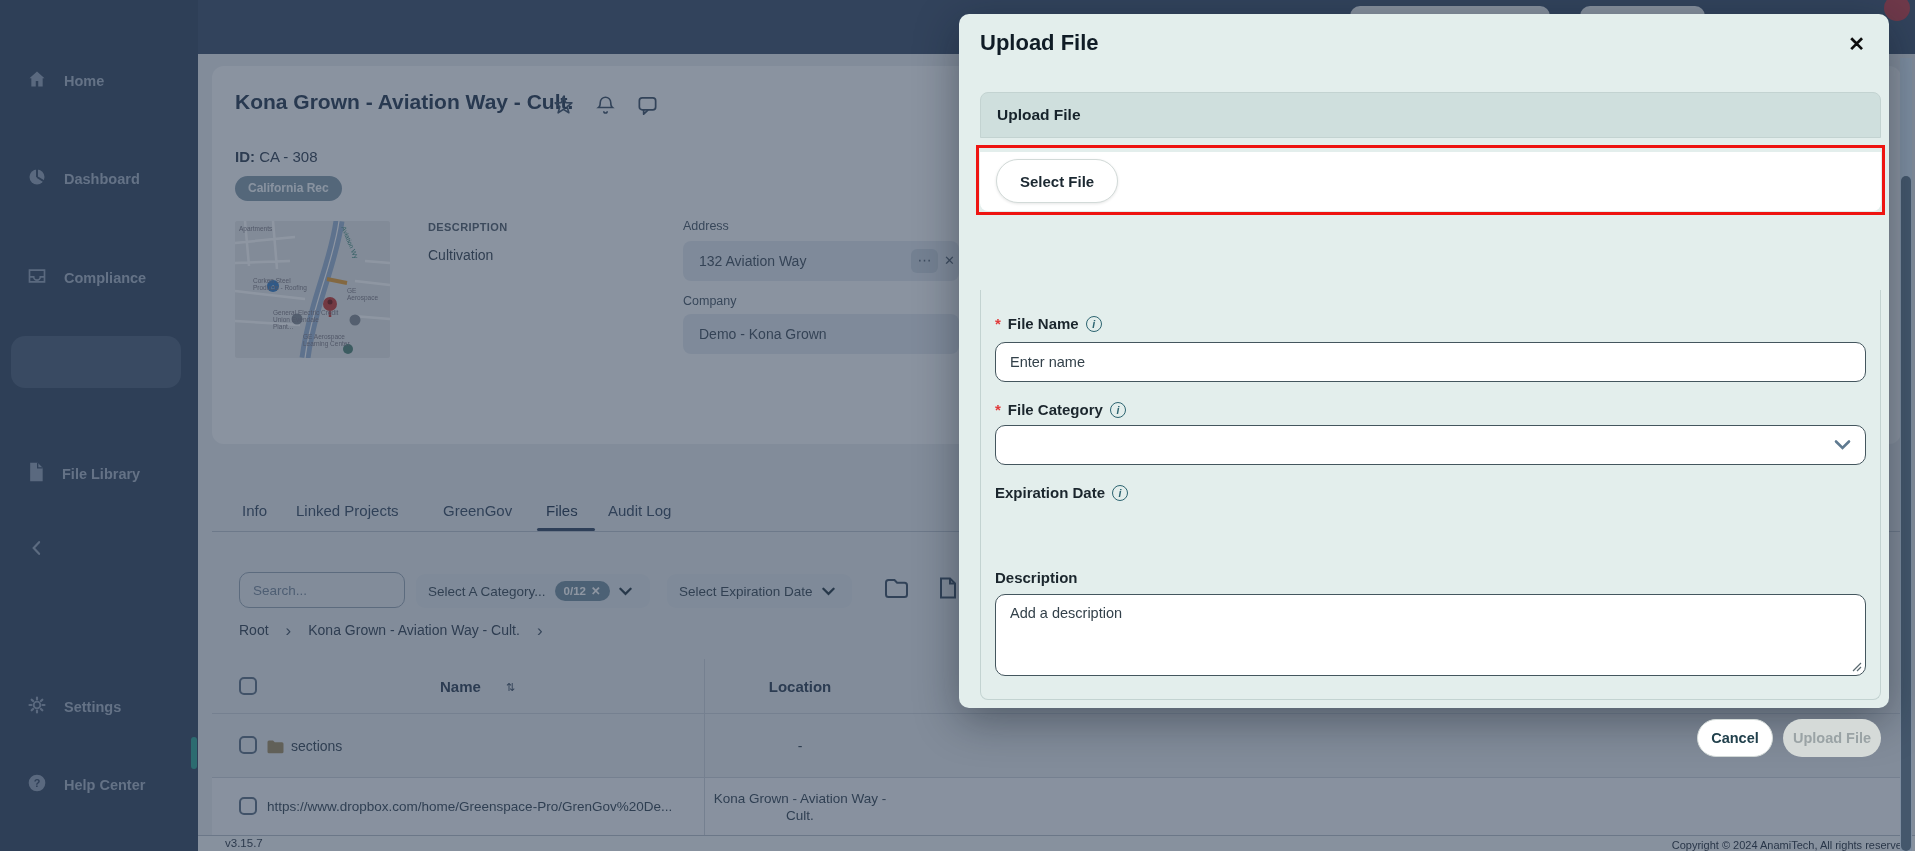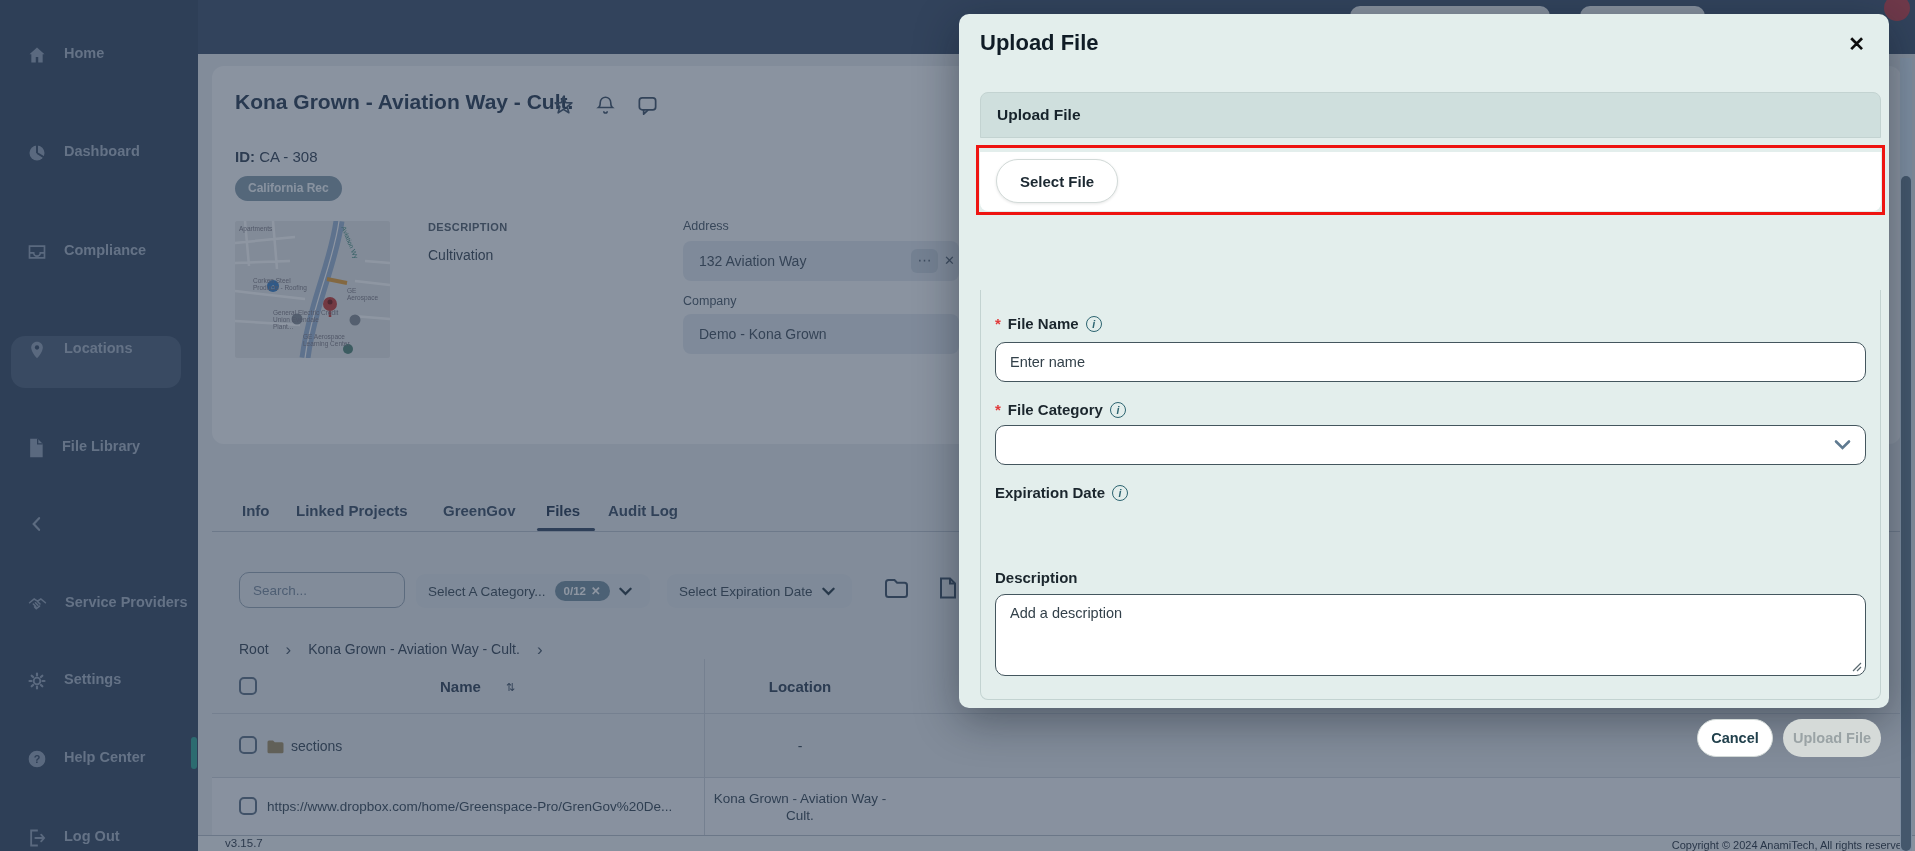--- a/index.html
+++ b/index.html
@@ -5,21 +5,21 @@
   * { margin:0; padding:0; box-sizing:border-box; }
   html,body { width:1915px; height:851px; }
   body { position:relative; overflow:hidden; background:#e9edf1;
          font-family:"Liberation Sans", sans-serif; }
   .abs { position:absolute; }
 
   
   .sidebar { position:absolute; left:0; top:0; width:198px; height:851px; background:#3e5068; z-index:1; }
   .sb-active-bg { position:absolute; left:11px; top:336px; width:170px; height:52px; border-radius:14px;
                   background:rgba(165,183,206,.22); }
-  .sb-item { position:absolute; left:0; width:198px; height:44px; display:flex; align-items:flex-start;
+  .sb-item { position:absolute; left:0; width:198px; height:44px; display:flex; align-items:flex-end;
              gap:17px; padding-left:27px; color:#aab6c6; font-size:14.5px; font-weight:700; cursor:pointer; }
   .sb-item svg { flex:0 0 auto; }
   .sb-scroll-accent { position:absolute; left:191px; top:737px; width:6px; height:32px; border-radius:3px; background:#3aa99b; }
 
   
   .topbar { position:absolute; left:198px; top:0; width:1717px; height:54px; background:#465872; z-index:1; }
   .logo { position:absolute; left:268px; top:12px; display:flex; align-items:center; gap:9px; }
   .logo-text { font-size:21px; font-weight:700; color:#c6cfda; letter-spacing:.2px; }
   .hdr-pill { position:absolute; top:6px; height:42px; border-radius:10px; background:#eef3f4; z-index:1; }
   .hdr-pill1 { left:1350px; width:200px; }
@@ -47,40 +47,40 @@
   .desc-value { position:absolute; left:428px; top:247px; font-size:14px; color:#414e5c; z-index:2; }
 
   .field-label-sm { position:absolute; font-size:12.5px; color:#51606e; z-index:2; }
   .ro-box { position:absolute; width:276px; height:40px; background:#e1e7ee; border-radius:8px;
             font-size:14px; color:#4b5866; line-height:40px; padding-left:16px; z-index:2; }
   .dots-btn { position:absolute; left:228px; top:8px; width:27px; height:24px; background:#cbd4df; border-radius:6px;
               color:#5d6b7a; font-size:14px; text-align:center; line-height:22px; cursor:pointer; }
   .clear-x { position:absolute; left:261px; top:0; height:40px; line-height:40px; color:#5d6b7a; font-size:13px; cursor:pointer; }
 
   
-  .tab { position:absolute; top:502px; font-size:15px; font-weight:700; color:#42546a; cursor:pointer; z-index:2; }
+  .tab { position:absolute; top:502px; font-size:15px; font-weight:400; color:#42546a; cursor:pointer; z-index:2; }
   .tab.active { color:#2f4158; }
   .tab-underline { position:absolute; left:537px; top:528px; width:58px; height:3px; background:#3e516b; border-radius:2px; z-index:2; }
   .tabs-line { position:absolute; left:212px; top:531px; width:1689px; height:1px; background:#bcc5cf; z-index:1; }
 
   
   .search-box { position:absolute; left:239px; top:572px; width:166px; height:36px; border:1.5px solid #9aa8b6;
                 border-radius:10px; background:transparent; padding:0 13px; font-size:13.5px; color:#47566a;
                 font-family:"Liberation Sans",sans-serif; z-index:2; }
   .search-box::placeholder { color:#7e8ea0; }
   .filter-pill { position:absolute; top:574px; height:34px; background:#e0e6ec; border-radius:9px; display:flex;
                  align-items:center; padding:0 12px; gap:9px; font-size:13.5px; color:#44535f; cursor:pointer; z-index:2; }
   .cat-pill { left:416px; width:234px; }
   .exp-pill { left:667px; width:185px; }
   .count-badge { background:#7b95a4; color:#fff; font-size:11.5px; font-weight:700; border-radius:11px;
                  padding:3px 9px; display:flex; gap:5px; align-items:center; }
   .filter-icons { position:absolute; left:884px; top:577px; display:flex; gap:30px; align-items:center; z-index:2; }
 
   
-  .breadcrumb { position:absolute; left:239px; top:641px; display:flex; gap:17px; align-items:flex-end;
+  .breadcrumb { position:absolute; left:239px; top:622px; display:flex; gap:17px; align-items:flex-end;
                 font-size:14px; color:#3e4c5c; z-index:2; }
   .crumb-sep { color:#4e5d6d; font-size:17px; line-height:14px; }
 
   
   .row2-bg { position:absolute; left:212px; top:777px; width:1689px; height:58px; background:#f2f5f8; z-index:1; }
   .col-div { position:absolute; left:704px; top:659px; width:1px; height:176px; background:#ccd3db; z-index:2; }
   .hline { position:absolute; left:212px; width:1689px; height:1px; background:#ccd3db; z-index:2; }
   .checkbox { position:absolute; width:18px; height:18px; border:2px solid #64778b; border-radius:5px;
               background:transparent; cursor:pointer; z-index:2; }
   .th { position:absolute; top:678px; font-size:15px; font-weight:700; color:#3a4a5e; z-index:2; }
@@ -163,44 +163,31 @@
       </svg>
     <span>Compliance</span>
   </div>
   <div class="sb-item" style="top:143px">
     <svg width="20" height="20" viewBox="0 0 24 24">
         <circle cx="12" cy="12" r="9" fill="#97a5b8"></circle>
         <path d="M12 12V2M12 12l8 5" stroke="#3e5068" stroke-width="2.4"></path>
       </svg>
     <span>Dashboard</span>
   </div>
-  <div class="sb-item" style="top:340px">
-    <svg width="20" height="20" viewBox="0 0 24 24">
-        <path d="M12 2C8.1 2 5 5.1 5 9c0 5.8 7 13 7 13s7-7.2 7-13c0-3.9-3.1-7-7-7z" fill="#97a5b8"></path>
-        <circle cx="12" cy="9" r="2.6" fill="#3e5068"></circle>
-      </svg>
-    <span>Locations</span>
-  </div>
   <div class="sb-item" style="top:438px">
     <svg width="18" height="20" viewBox="0 0 20 24">
         <path d="M3 1h9l6 6v16H3z" fill="#97a5b8"></path>
         <path d="M12 1v6h6" fill="none" stroke="#3e5068" stroke-width="1.6"></path>
       </svg>
     <span>File Library</span>
   </div>
   <div class="sb-item" style="top:514px">
     <svg width="20" height="20" viewBox="0 0 24 24">
         <path d="M14.5 5 8 12l6.5 7" fill="none" stroke="#9aa8bb" stroke-width="2.6" stroke-linecap="round"></path>
       </svg>
-  </div>
-  <div class="sb-item" style="top:594px">
-    <svg width="21" height="20" viewBox="0 0 24 24">
-        <path d="M2.5 10.5 8 6l4 2.6L16 6l5.5 4.5M7 12l3 3M9.5 10.5l3 3M12 9l3 3M8.5 15.5l2 2 2-1.5 2-1.5" fill="none" stroke="#97a5b8" stroke-width="1.9" stroke-linecap="round"></path>
-      </svg>
-    <span>Service Providers</span>
   </div>
   <div class="sb-item" style="top:671px">
     <svg width="20" height="20" viewBox="0 0 24 24">
         <circle cx="12" cy="12" r="4" fill="none" stroke="#97a5b8" stroke-width="2.2"></circle>
         <g stroke="#97a5b8" stroke-width="2.6" stroke-linecap="round">
           <path d="M12 3v2.4M12 18.6V21M3 12h2.4M18.6 12H21M5.6 5.6l1.7 1.7M16.7 16.7l1.7 1.7M18.4 5.6l-1.7 1.7M7.3 16.7l-1.7 1.7"></path>
         </g>
       </svg>
     <span>Settings</span>
   </div>

